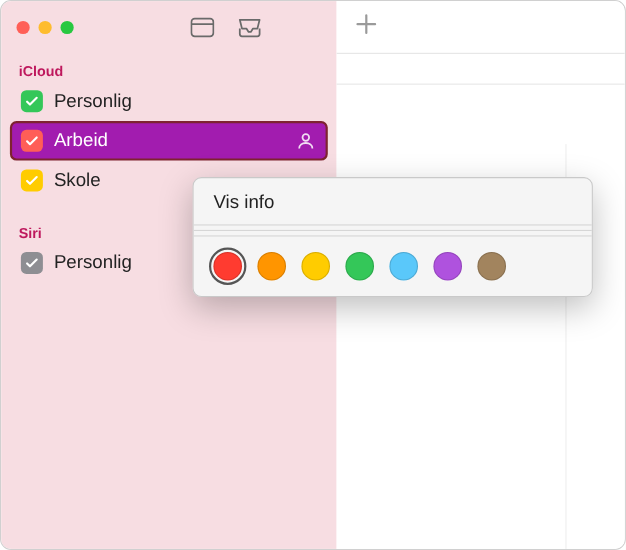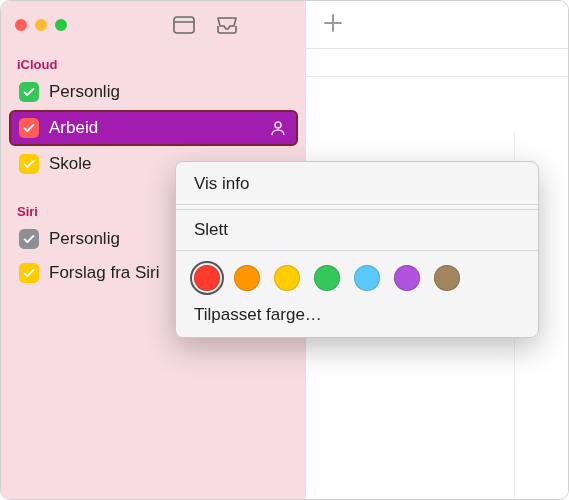--- a/index.html
+++ b/index.html
@@ -233,28 +233,20 @@
     <div class="section-header" style="margin-top:14px">Siri</div>
     <ul class="calendar-list">
       <li class="calendar-item">
         <span class="checkbox" style="background:#8e8e93">
           <svg viewBox="0 0 16 16">
               <path d="M3 8.5l3 3 7-7" stroke="#fff" stroke-width="2.2" fill="none" stroke-linecap="round" stroke-linejoin="round"></path>
             </svg>
         </span>
         <span class="cal-label">Personlig</span>
       </li>
-      <li class="calendar-item">
-        <span class="checkbox" style="background:#ffcc00">
-          <svg viewBox="0 0 16 16">
-              <path d="M3 8.5l3 3 7-7" stroke="#fff" stroke-width="2.2" fill="none" stroke-linecap="round" stroke-linejoin="round"></path>
-            </svg>
-        </span>
-        <span class="cal-label">Forslag fra Siri</span>
-      </li>
     </ul>
   </div>
 
   <div class="main">
     <div class="main-toolbar">
       <span>
         <svg width="22" height="22" viewBox="0 0 22 22">
             <line x1="11" y1="3" x2="11" y2="19" stroke="#9a9a9a" stroke-width="2" stroke-linecap="round"></line>
             <line x1="3" y1="11" x2="19" y2="11" stroke="#9a9a9a" stroke-width="2" stroke-linecap="round"></line>
           </svg>
@@ -264,31 +256,25 @@
   </div>
 
   <div class="grid-line"></div>
 
   <div class="context-menu">
     <div class="menu-item">
       <span>Vis info</span>
     </div>
     <div class="menu-sep"></div>
     <div class="menu-sep"></div>
-    <div class="menu-item">
-      <span>Slett</span>
-    </div>
     <div class="menu-sep"></div>
     <div class="color-row">
       <div class="color-swatch selected" style="background:#ff3b30"></div>
       <div class="color-swatch" style="background:#ff9500"></div>
       <div class="color-swatch" style="background:#ffcc00"></div>
       <div class="color-swatch" style="background:#34c759"></div>
       <div class="color-swatch" style="background:#5ac8fa"></div>
       <div class="color-swatch" style="background:#af52de"></div>
       <div class="color-swatch" style="background:#a2845e"></div>
     </div>
-    <div class="menu-item">
-      <span>Tilpasset farge…</span>
-    </div>
   </div>
 
 </div>
 
 </body></html>

